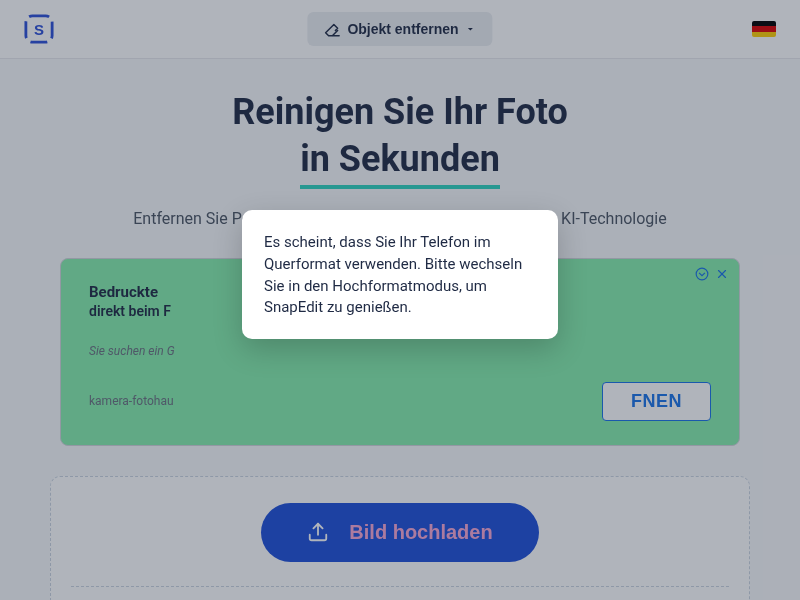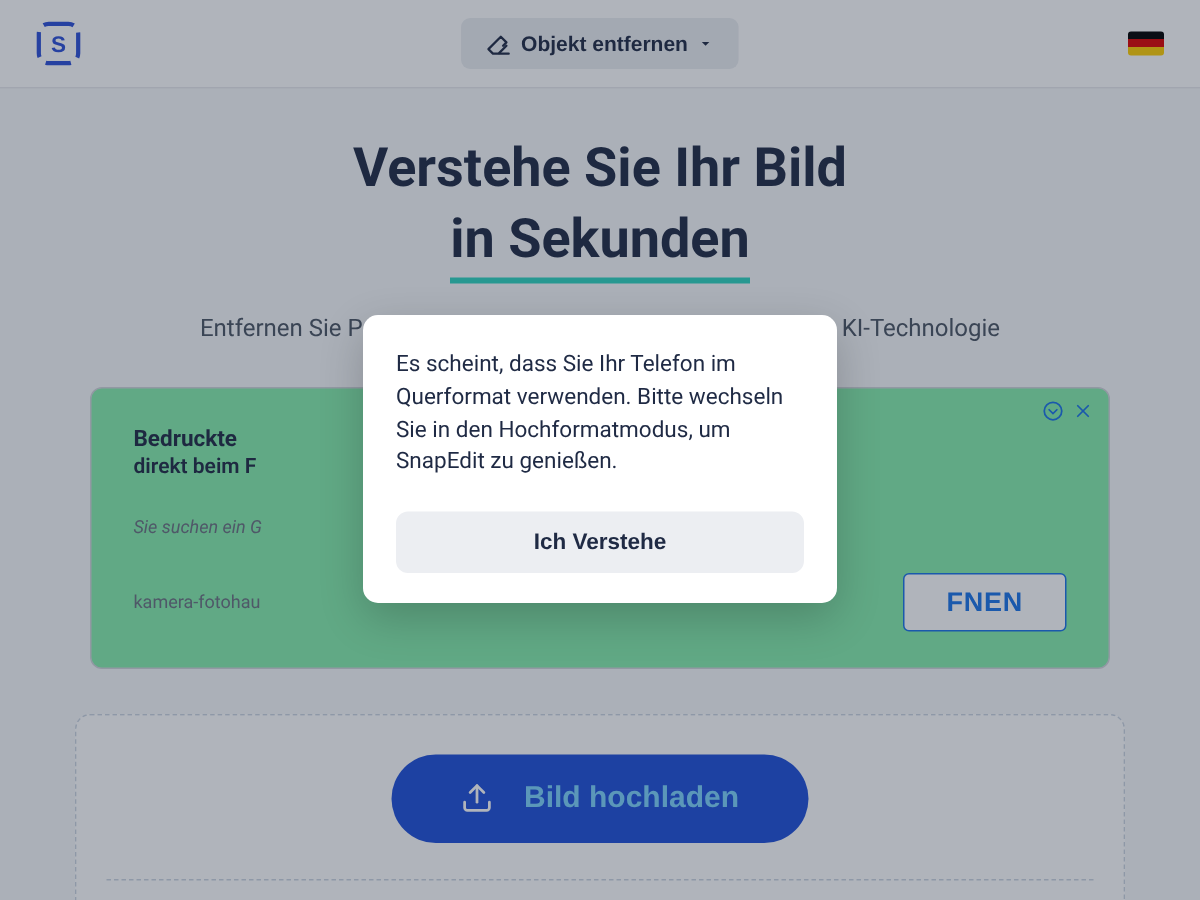--- a/index.html
+++ b/index.html
@@ -138,21 +138,21 @@
       border: 1px dashed #cbd5e1;
       border-radius: 10px;
       padding: 26px 20px 40px;
       background: #fff;
     }
     .upload-btn {
       display: inline-flex;
       align-items: center;
       gap: 20px;
       background: #1e4fd9;
-      color: #7dd3fc;
+      color: #f9a8d4;
       border: none;
       border-radius: 34px;
       padding: 18px 46px;
       font-size: 20px;
       font-weight: 600;
       cursor: pointer;
     }
     .divider {
       border-top: 1px dashed #cbd5e1;
       margin: 24px 0 18px;
@@ -225,21 +225,21 @@
           </svg>
         </span>
       </button>
     </div>
 
     <span class="flag"></span>
   </header>
 
   <main class="main">
     <h1 class="heading">
-      <span>Verstehe Sie Ihr Bild</span><br>
+      <span>Reinigen Sie Ihr Foto</span><br>
       <span class="heading-underline">in Sekunden</span>
     </h1>
     <p class="subtitle">Entfernen Sie Personen, Objekte schneller aus dem Foto mit KI-Technologie</p>
 
     <div class="ad-box">
       <div class="ad-corner">
         <span>
           <svg width="14" height="14" viewBox="0 0 24 24" fill="none" stroke="#1a73e8" stroke-width="2">
               <path d="M7 10l5 5 5-5"></path>
               <circle cx="12" cy="12" r="10"></circle>
@@ -274,15 +274,14 @@
       </button>
       <div class="divider"></div>
     </div>
   </main>
 
 </div>
 
 <div class="overlay">
   <div class="modal">
     <p class="modal-text">Es scheint, dass Sie Ihr Telefon im Querformat verwenden. Bitte wechseln Sie in den Hochformatmodus, um SnapEdit zu genießen.</p>
-    <button class="modal-btn">Ich Verstehe</button>
   </div>
 </div>
 
 </body></html>

